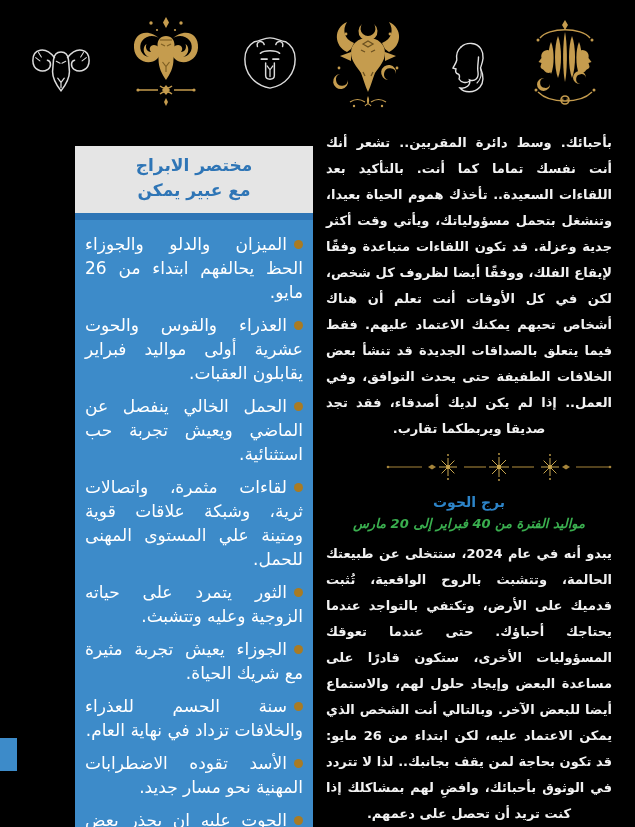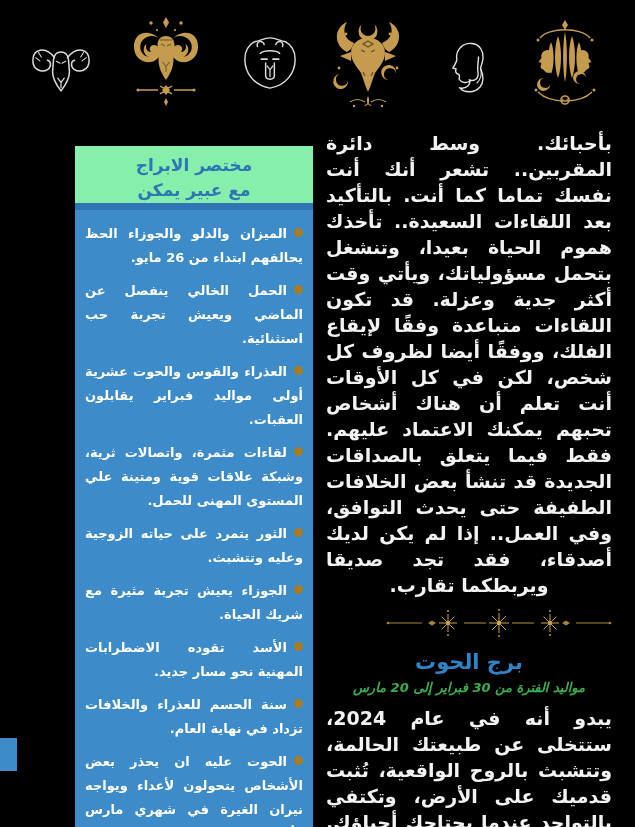--- a/index.html
+++ b/index.html
@@ -14,53 +14,53 @@
   #icon-aries-outline{left:28px;top:36px;}
   #icon-aries-gold{left:130px;top:14px;}
   #icon-leo-outline{left:241px;top:34px;}
   #icon-taurus-gold{left:332px;top:16px;}
   #icon-virgo-outline{left:441px;top:38px;}
   #icon-gemini-gold{left:524px;top:18px;}
 
   
   .left-panel{position:absolute;left:75px;top:146px;width:238px;}
   .panel-header{
-    background:#86efac;text-align:center;padding:7px 4px 0;
+    background:#e5e5e5;text-align:center;padding:7px 4px 10px;
   }
   .panel-header .t{
     display:block;color:#2e75b6;font-weight:bold;font-size:17px;line-height:25px;
     direction:rtl;
   }
   .panel-body{
     background:#3d8bc9;border-top:7px solid #2e75b6;
     padding:12px 10px 10px;min-height:520px;
   }
   ul.bullets{list-style:none;margin:0;padding:0;direction:rtl;}
   ul.bullets li{
-    color:#ffffff;font-weight:bold;font-size:13px;line-height:24px;
+    color:#ffffff;font-weight:normal;font-size:17px;line-height:24px;
     text-align:justify;margin-bottom:9px;
   }
   ul.bullets li:last-child{margin-bottom:0;}
   .dot{
     display:inline-block;width:9px;height:9px;border-radius:50%;
     background:#a97b23;margin-left:7px;vertical-align:1px;
   }
   .edge-square{
     position:absolute;left:0;top:738px;width:17px;height:33px;background:#3d8bc9;
   }
 
   
   .right-col{position:absolute;left:326px;top:130px;width:286px;direction:rtl;}
   .body-par{
-    color:#f2f2f2;font-weight:bold;font-size:19px;line-height:26px;
+    color:#f2f2f2;font-weight:bold;font-size:13px;line-height:26px;
     text-align:justify;text-align-last:center;margin:0;
   }
   .divider-wrap{text-align:center;margin:8px 0 10px;}
   .pisces-title{
-    text-align:center;color:#2d84c8;font-weight:bold;font-size:21px;
+    text-align:center;color:#2d84c8;font-weight:bold;font-size:14px;
     margin:2px 0 6px;letter-spacing:0;
   }
   .pisces-sub{
     text-align:center;color:#3aaf4f;font-weight:bold;font-style:italic;
     font-size:13px;margin:0 0 10px;
   }
 
   svg{display:block;}
 </style>
 </head>
@@ -193,27 +193,27 @@
 </div>
 
 <div class="left-panel">
   <div class="panel-header" dir="rtl">
     <span class="t">مختصر الابراج</span>
     <span class="t">مع عبير يمكن</span>
   </div>
   <div class="panel-body">
     <ul class="bullets">
       <li><span class="dot"></span><span>الميزان والدلو والجوزاء الحظ يحالفهم ابتداء من 26 مايو.</span></li>
+      <li><span class="dot"></span><span>العذراء والقوس والحوت عشرية أولى مواليد فبراير يقابلون العقبات.</span></li>
       <li><span class="dot"></span><span>الحمل الخالي ينفصل عن الماضي ويعيش تجربة حب استثنائية.</span></li>
-      <li><span class="dot"></span><span>العذراء والقوس والحوت عشرية أولى مواليد فبراير يقابلون العقبات.</span></li>
       <li><span class="dot"></span><span>لقاءات مثمرة، واتصالات ثرية، وشبكة علاقات قوية ومتينة علي المستوى المهنى للحمل.</span></li>
       <li><span class="dot"></span><span>الثور يتمرد على حياته الزوجية وعليه وتتشبث.</span></li>
       <li><span class="dot"></span><span>الجوزاء يعيش تجربة مثيرة مع شريك الحياة.</span></li>
+      <li><span class="dot"></span><span>سنة الحسم للعذراء والخلافات تزداد في نهاية العام.</span></li>
       <li><span class="dot"></span><span>الأسد تقوده الاضطرابات المهنية نحو مسار جديد.</span></li>
-      <li><span class="dot"></span><span>سنة الحسم للعذراء والخلافات تزداد في نهاية العام.</span></li>
       <li><span class="dot"></span><span>الحوت عليه ان يحذر بعض الأشخاص يتحولون لأعداء ويواجه نيران الغيرة في شهري مارس وأبريل.</span></li>
     </ul>
   </div>
 </div>
 
 <div class="edge-square"></div>
 
 <div class="right-col">
   <p class="body-par" lang="ar">بأحبائك. وسط دائرة المقربين.. تشعر أنك أنت نفسك تماما كما أنت. بالتأكيد بعد اللقاءات السعيدة.. تأخذك هموم الحياة بعيدا، وتنشغل بتحمل مسؤولياتك، ويأتي وقت أكثر جدية وعزلة. قد تكون اللقاءات متباعدة وفقًا لإيقاع الفلك، ووفقًا أيضا لظروف كل شخص، لكن في كل الأوقات أنت تعلم أن هناك أشخاص تحبهم يمكنك الاعتماد عليهم. فقط فيما يتعلق بالصداقات الجديدة قد تنشأ بعض الخلافات الطفيفة حتى يحدث التوافق، وفي العمل.. إذا لم يكن لديك أصدقاء، فقد تجد صديقا ويربطكما تقارب.</p>
 
@@ -257,15 +257,15 @@
             <line x1="-6.4" y1="6.4" x2="6.4" y2="-6.4"></line>
           <circle r="2" fill="#c9a64e" stroke="none"></circle>
           <circle cx="0" cy="-12" r="0.9" fill="#c9a64e" stroke="none"></circle>
             <circle cx="0" cy="12" r="0.9" fill="#c9a64e" stroke="none"></circle>
         </g>
       </g>
     </svg>
   </div>
 
   <h2 class="pisces-title" lang="ar">برج الحوت</h2>
-  <p class="pisces-sub" lang="ar">مواليد الفترة من 30 فبراير إلى 20 مارس</p>
+  <p class="pisces-sub" lang="ar">مواليد الفترة من 40 فبراير إلى 20 مارس</p>
   <p class="body-par" lang="ar">يبدو أنه في عام 2024، ستتخلى عن طبيعتك الحالمة، وتتشبث بالروح الواقعية، تُثبت قدميك على الأرض، وتكتفي بالتواجد عندما يحتاجك أحباؤك. حتى عندما تعوقك المسؤوليات الأخرى، ستكون قادرًا على مساعدة البعض وإيجاد حلول لهم، والاستماع أيضا للبعض الآخر. وبالتالي أنت الشخص الذي يمكن الاعتماد عليه، لكن ابتداء من 26 مايو: قد تكون بحاجة لمن يقف بجانبك.. لذا لا تتردد في الوثوق بأحبائك، وافضِ لهم بمشاكلك إذا كنت تريد أن تحصل على دعمهم.</p>
 </div>
 
 </body></html>

